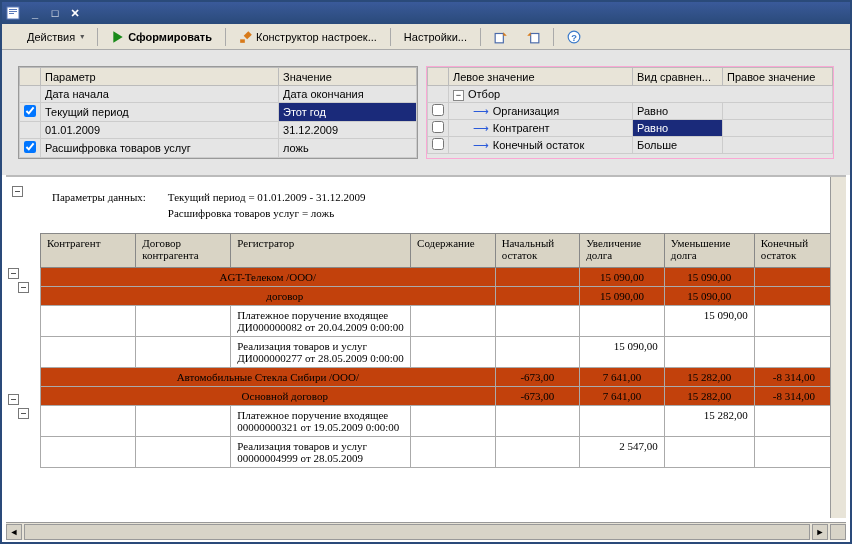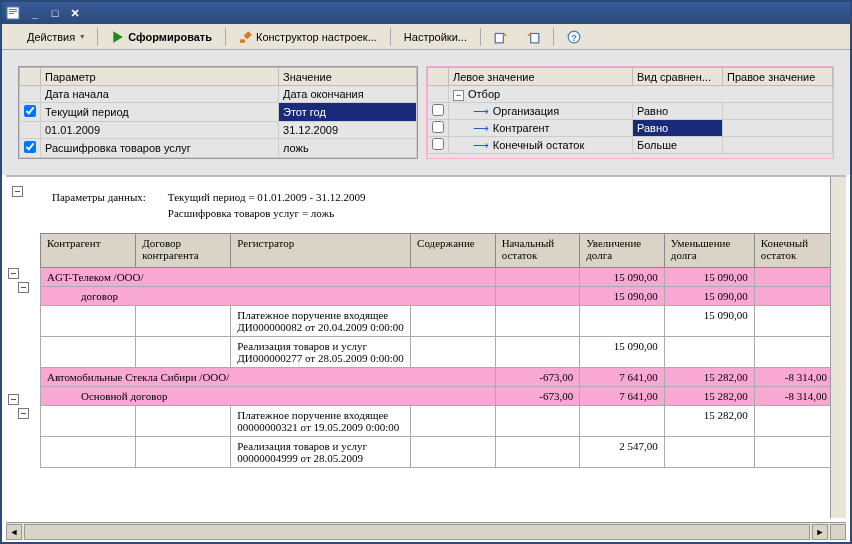--- a/index.html
+++ b/index.html
@@ -45,21 +45,21 @@
 .outline-col .sq { width: 11px; height: 11px; border: 1px solid #777; margin: 3px 0 3px 6px; background: #fff; position: relative; }
 .outline-col .sq::before { content: ""; position: absolute; left: 2px; right: 2px; top: 4px; height: 1px; background: #555; }
 
 .report-scroll { flex: 1; overflow: auto; }
 .report-inner { padding: 6px 12px 0 0; font-family: Liberation Serif, serif; }
 .params-text { padding: 4px 4px 10px 10px; line-height: 16px; }
 
 .rtable { border-collapse: collapse; width: 100%; }
 .rtable th { background: #d9d4c5; border: 1px solid #888; padding: 3px 6px; text-align: left; font-weight: normal; vertical-align: top; height: 34px; }
 .rtable td { border: 1px solid #aaa; padding: 3px 6px; vertical-align: top; }
-.rtable .group-row td { background: #f9a8d4; }
+.rtable .group-row td { background: #c2410c; text-align: center; }
 .rtable .num { text-align: right; white-space: nowrap; }
 .rtable .lvl2 td:first-child { padding-left: 40px; margin-left: 42px; }
 
 .hscroll { height: 18px; background: #e8e4d8; border-top: 1px solid #999; margin: 0 4px 2px 4px; position: relative; }
 .hscroll .arrow { position: absolute; top: 1px; width: 16px; height: 16px; background: #d8d4c8; border: 1px solid #999; display: flex; align-items: center; justify-content: center; font-size: 9px; }
 .hscroll .arrow.left { left: 0; }
 .hscroll .arrow.right { right: 18px; }
 .hscroll .corner { position: absolute; right: 0; top: 1px; width: 16px; height: 16px; background: #d8d4c8; border: 1px solid #999; }
 .hscroll .thumb { position: absolute; left: 18px; right: 36px; top: 1px; height: 16px; background: #d8d4c8; border: 1px solid #999; }
 

